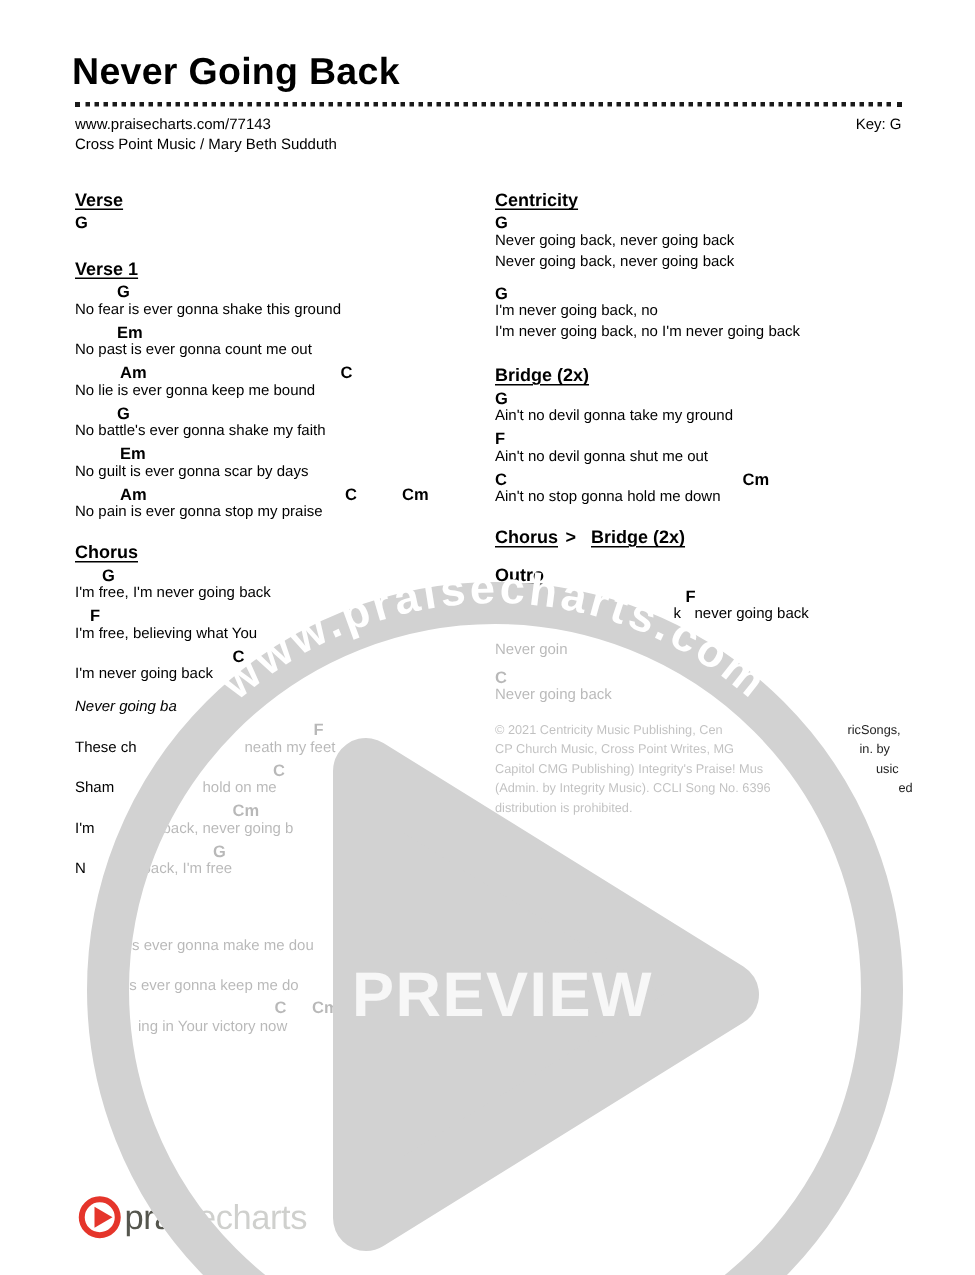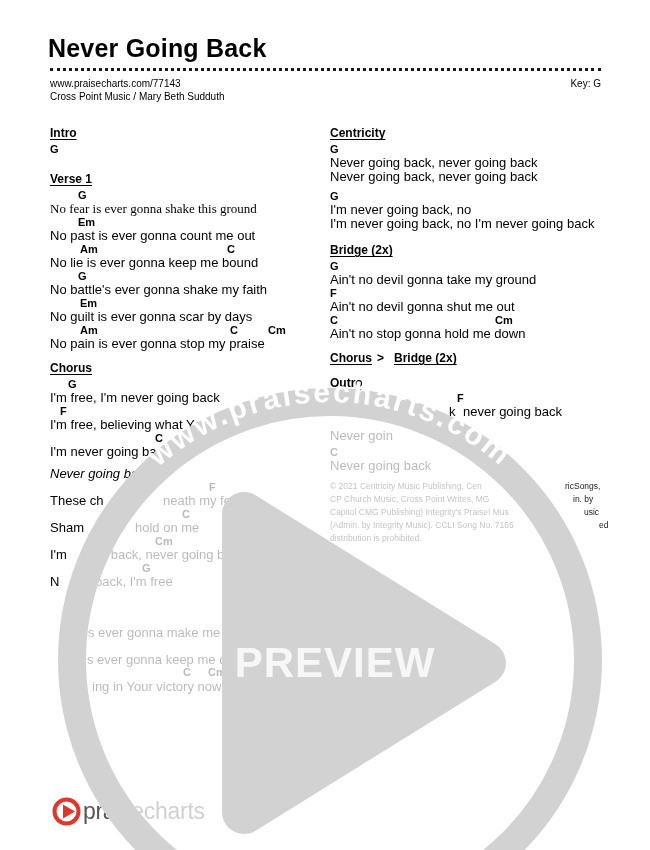--- a/index.html
+++ b/index.html
@@ -7,43 +7,43 @@
     position:relative;width:650px;height:850px;background:#ffffff;
     overflow:hidden;font-family:"Liberation Sans",sans-serif;color:#000;
   }
   .abs{position:absolute;white-space:pre;}
   .title{font-size:25px;font-weight:bold;letter-spacing:0.2px;}
   .dotrule{position:absolute;left:50px;top:68px;width:551px;height:0;border-bottom:3px dotted #1a1a1a;}
   .meta{font-size:10px;}
   .hd{font-size:12px;font-weight:bold;text-decoration:underline;text-underline-offset:2px;}
   .hp{font-size:12px;font-weight:bold;}
   .ch{font-size:11px;font-weight:bold;}
-  .ly{font-size:13px;}
+  .ly{font-size:10px;}
   .cp{font-size:8.5px;color:#222;}
   #watermark{position:absolute;left:0;top:0;z-index:5;pointer-events:none;}
   #logo-icon{position:absolute;left:50px;top:795px;}
   #logo-word{position:absolute;left:83px;top:798px;font-size:23px;color:#55564e;letter-spacing:-0.3px;}
 </style>
 </head>
 <body>
 
 <div id="page">
 
   <div class="abs title" style="left:48px;top:34px;">Never Going Back</div>
   <div class="dotrule"></div>
   <div class="abs meta" style="left:50px;top:78px;">www.praisecharts.com/77143</div>
   <div class="abs meta" style="right:49px;top:78px;">Key: G</div>
   <div class="abs meta" style="left:50px;top:91px;">Cross Point Music / Mary Beth Sudduth</div>
 
   <div>
-      <span class="abs hd" style="left: 50px; top: 126px;">Intro</span>
+      <span class="abs hd" style="left: 50px; top: 126px;">Verse</span>
       <span class="abs ch" style="left: 50px; top: 143px;">G</span>
       <span class="abs hd" style="left: 50px; top: 172px; text-align: right;">Verse 1</span>
       <span class="abs ch" style="left: 78px; top: 189px;">G</span>
-      <span class="abs ly" style="left: 50px; top: 201px; font-family: Liberation Serif, serif;">No fear is ever gonna shake this ground</span>
+      <span class="abs ly" style="left: 50px; top: 201px;">No fear is ever gonna shake this ground</span>
       <span class="abs ch" style="left: 78px; top: 216px;">Em</span>
       <span class="abs ly" style="left: 50px; top: 228px;">No past is ever gonna count me out</span>
       <span class="abs ch" style="left: 80px; top: 243px;">Am</span>
       <span class="abs ch" style="left: 227px; top: 243px;">C</span>
       <span class="abs ly" style="left: 50px; top: 255px;">No lie is ever gonna keep me bound</span>
       <span class="abs ch" style="left: 78px; top: 270px;">G</span>
       <span class="abs ly" style="left: 50px; top: 282px;">No battle's ever gonna shake my faith</span>
       <span class="abs ch" style="left: 80px; top: 297px;">Em</span>
       <span class="abs ly" style="left: 50px; top: 309px;">No guilt is ever gonna scar by days</span>
       <span class="abs ch" style="left: 80px; top: 324px;">Am</span>
@@ -100,21 +100,21 @@
       <span class="abs ly" style="left: 330px; top: 428px;">Never goin</span>
       <span class="abs ly" style="left: 452px; top: 428px;">k</span>
       <span class="abs ch" style="left: 330px; top: 446px;">C</span>
       <span class="abs ly" style="left: 330px; top: 458px;">Never going back</span>
       <span class="abs cp" style="left: 330px; top: 481px;">© 2021 Centricity Music Publishing, Cen</span>
       <span class="abs cp" style="left: 565px; top: 481px;">ricSongs,</span>
       <span class="abs cp" style="left: 330px; top: 494px;">CP Church Music, Cross Point Writes, MG</span>
       <span class="abs cp" style="left: 573px; top: 494px; text-align: right;">in. by</span>
       <span class="abs cp" style="left: 330px; top: 507px;">Capitol CMG Publishing) Integrity's Praise! Mus</span>
       <span class="abs cp" style="left: 584px; top: 507px;">usic</span>
-      <span class="abs cp" style="left: 330px; top: 520px;">(Admin. by Integrity Music). CCLI Song No. 7165</span>
+      <span class="abs cp" style="left: 330px; top: 520px;">(Admin. by Integrity Music). CCLI Song No. 6396</span>
       <span class="abs cp" style="left: 599px; top: 520px;">ed</span>
       <span class="abs cp" style="left: 330px; top: 533px;">distribution is prohibited.</span>
     </div>
 
   <svg id="logo-icon" width="33" height="33" viewBox="0 0 33 33">
     <circle id="logo-ring" cx="16.5" cy="16.5" r="12" fill="#ffffff" stroke="#e5352b" stroke-width="4"></circle>
     <polygon id="logo-tri" points="13,9.5 25,16.5 13,23.5" fill="#e5352b"></polygon>
   </svg>
   <div id="logo-word" style="color: rgb(85, 86, 78);">praisecharts</div>
 

